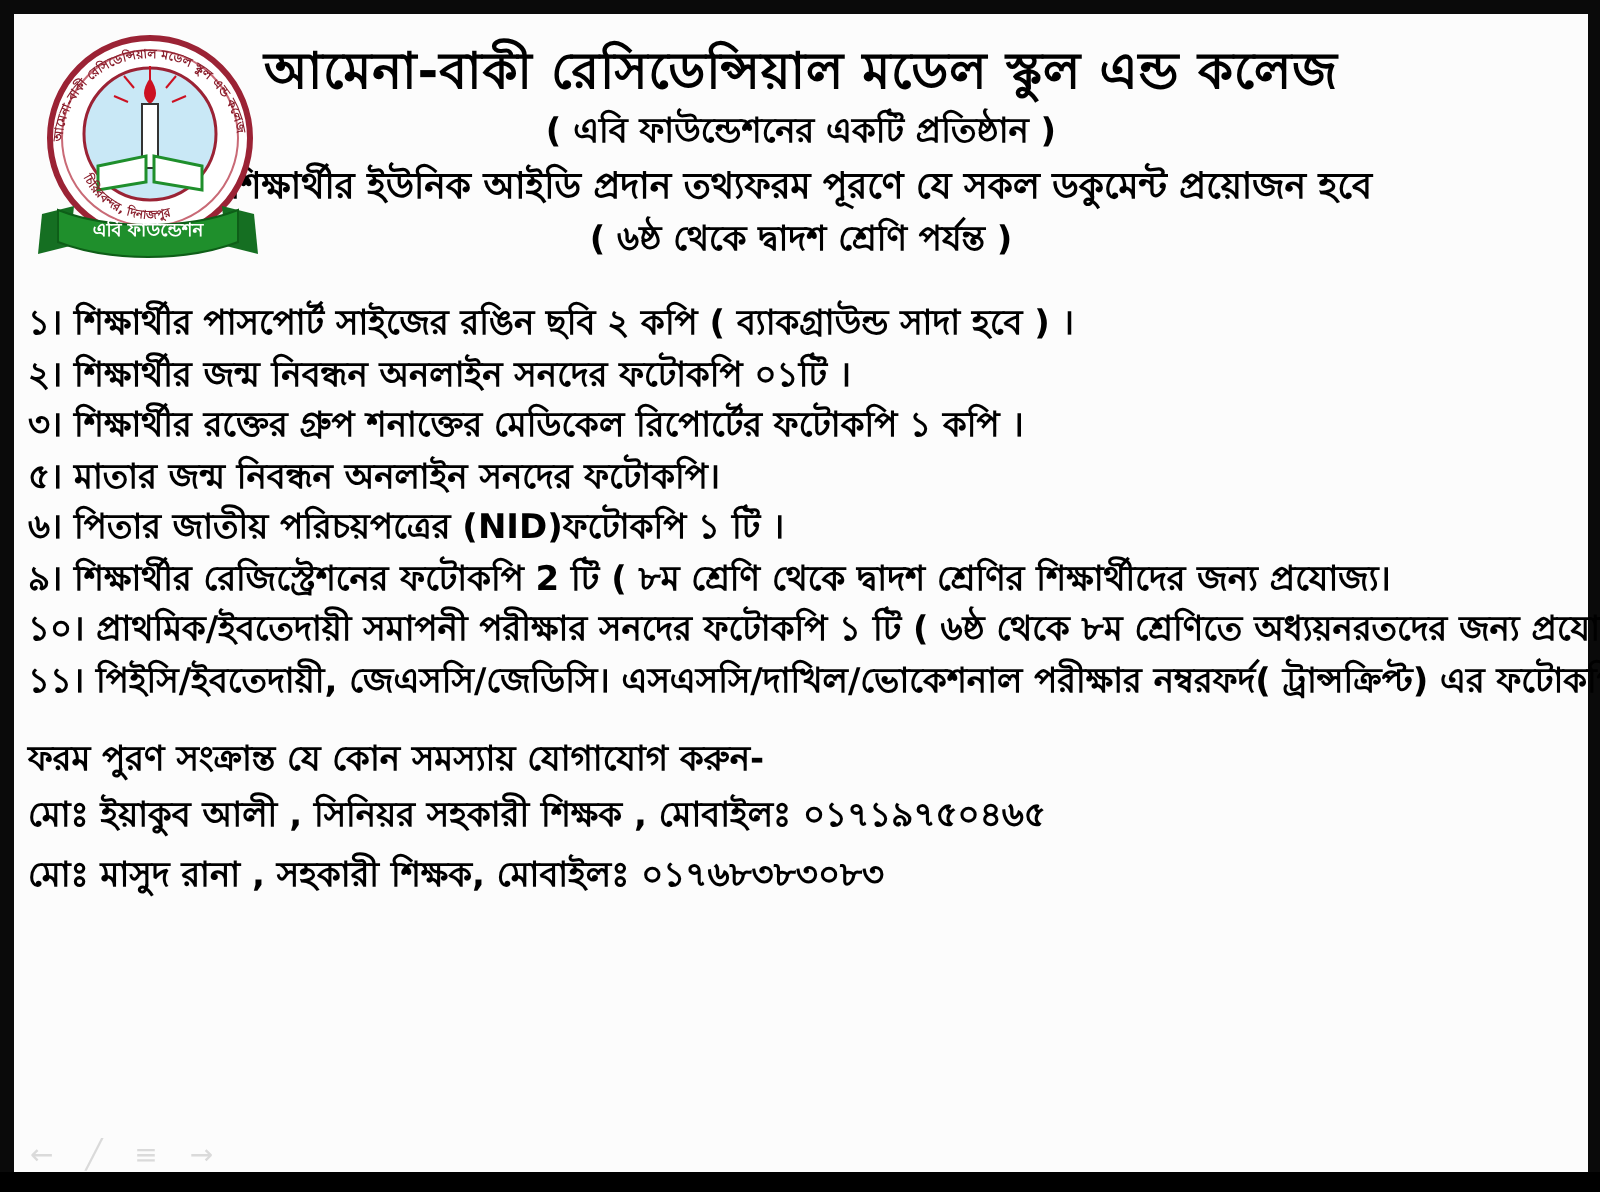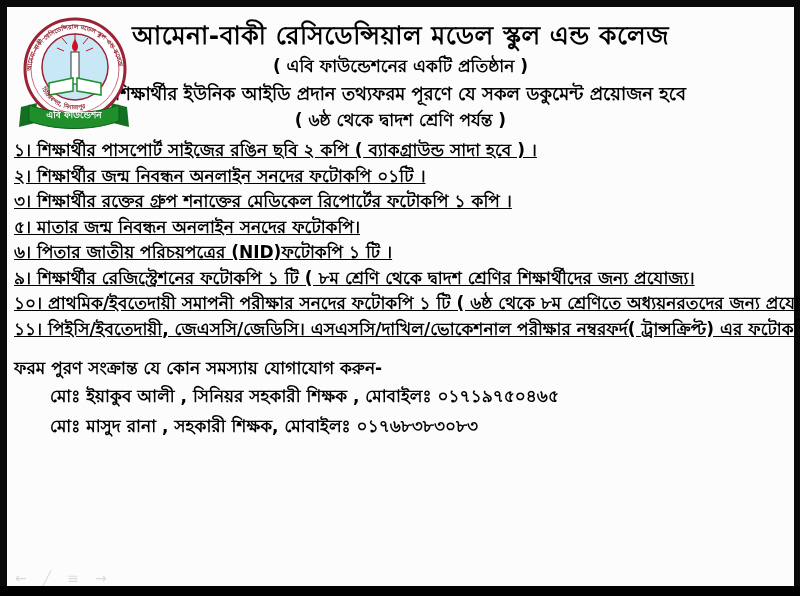--- a/index.html
+++ b/index.html
@@ -4,25 +4,25 @@
 <style>
   html,body{margin:0;padding:0;background:#000;}
   .frame{position:relative;width:800px;height:596px;background:#0a0a0a;overflow:hidden;
          font-family:"DejaVu Sans",sans-serif;}
   .slide{position:absolute;left:7px;top:7px;width:787px;height:579px;background:#fcfcfc;color:#000;}
   .logo{position:absolute;left:8px;top:4px;width:118px;height:120px;}
   .header{padding-top:12px;text-align:center;}
   .title{font-size:25px;font-weight:700;line-height:34px;letter-spacing:0.5px;}
   .sub{font-size:17px;font-weight:600;line-height:27px;}
   .sub-bold{font-size:18px;font-weight:700;line-height:27px;}
-  .list{margin-top:4px;padding-left:7px;text-decoration:underline;}
+  .list{margin-top:16px;padding-left:7px;}
   .list-item{font-size:17px;font-weight:600;line-height:25.5px;white-space:nowrap;}
   .footer{padding-left:7px;}
   .contact-heading{font-size:17px;font-weight:600;line-height:25px;margin-top:14px;}
-  .contact-line{font-size:17px;font-weight:600;line-height:30px;margin-left:36px;}
+  .contact-line{font-size:17px;font-weight:600;line-height:30px;}
   .controls{position:absolute;left:8px;bottom:1px;display:flex;gap:16px;align-items:center;}
   .ctrl{color:#dadada;font-size:14px;line-height:14px;cursor:pointer;user-select:none;}
   .bottom-bar{position:absolute;left:0;bottom:0;width:800px;height:10px;background:#000;}
 </style>
 </head>
 <body>
 
 <div class="frame">
   <div class="slide">
 
@@ -67,21 +67,21 @@
       <div class="sub-bold">শিক্ষার্থীর ইউনিক আইডি প্রদান তথ্যফরম পূরণে যে সকল ডকুমেন্ট প্রয়োজন হবে</div>
       <div class="sub">( ৬ষ্ঠ থেকে দ্বাদশ শ্রেণি পর্যন্ত )</div>
     </div>
 
     <div class="list">
       <div class="list-item">১। শিক্ষার্থীর পাসপোর্ট সাইজের রঙিন ছবি ২ কপি ( ব্যাকগ্রাউন্ড সাদা হবে ) ।</div>
       <div class="list-item">২। শিক্ষার্থীর জন্ম নিবন্ধন অনলাইন সনদের ফটোকপি ০১টি ।</div>
       <div class="list-item">৩। শিক্ষার্থীর রক্তের গ্রুপ শনাক্তের মেডিকেল রিপোর্টের ফটোকপি ১ কপি ।</div>
       <div class="list-item">৫। মাতার জন্ম নিবন্ধন অনলাইন সনদের ফটোকপি।</div>
       <div class="list-item">৬। পিতার জাতীয় পরিচয়পত্রের (NID)ফটোকপি ১ টি ।</div>
-      <div class="list-item">৯। শিক্ষার্থীর রেজিস্ট্রেশনের ফটোকপি ১ টি ( ৮ম শ্রেণি থেকে দ্বাদশ শ্রেণির শিক্ষার্থীদের জন্য প্রযোজ্য।</div>
+      <div class="list-item">৯। শিক্ষার্থীর রেজিস্ট্রেশনের ফটোকপি 2 টি ( ৮ম শ্রেণি থেকে দ্বাদশ শ্রেণির শিক্ষার্থীদের জন্য প্রযোজ্য।</div>
       <div class="list-item">১০। প্রাথমিক/ইবতেদায়ী সমাপনী পরীক্ষার সনদের ফটোকপি ১ টি  ( ৬ষ্ঠ থেকে ৮ম শ্রেণিতে অধ্যয়নরতদের জন্য প্রযোজ্য)।</div>
       <div class="list-item">১১। পিইসি/ইবতেদায়ী, জেএসসি/জেডিসি। এসএসসি/দাখিল/ভোকেশনাল পরীক্ষার নম্বরফর্দ( ট্রান্সক্রিপ্ট)  এর  ফটোকপি ১ টি</div>
     </div>
 
     <div class="footer">
       <div class="contact-heading">ফরম পুরণ সংক্রান্ত যে কোন সমস্যায় যোগাযোগ করুন-</div>
       <div class="contact-line">মোঃ ইয়াকুব আলী , সিনিয়র সহকারী শিক্ষক , মোবাইলঃ ০১৭১৯৭৫০৪৬৫</div>
       <div class="contact-line">মোঃ মাসুদ রানা , সহকারী শিক্ষক, মোবাইলঃ ০১৭৬৮৩৮৩০৮৩</div>
     </div>
 

